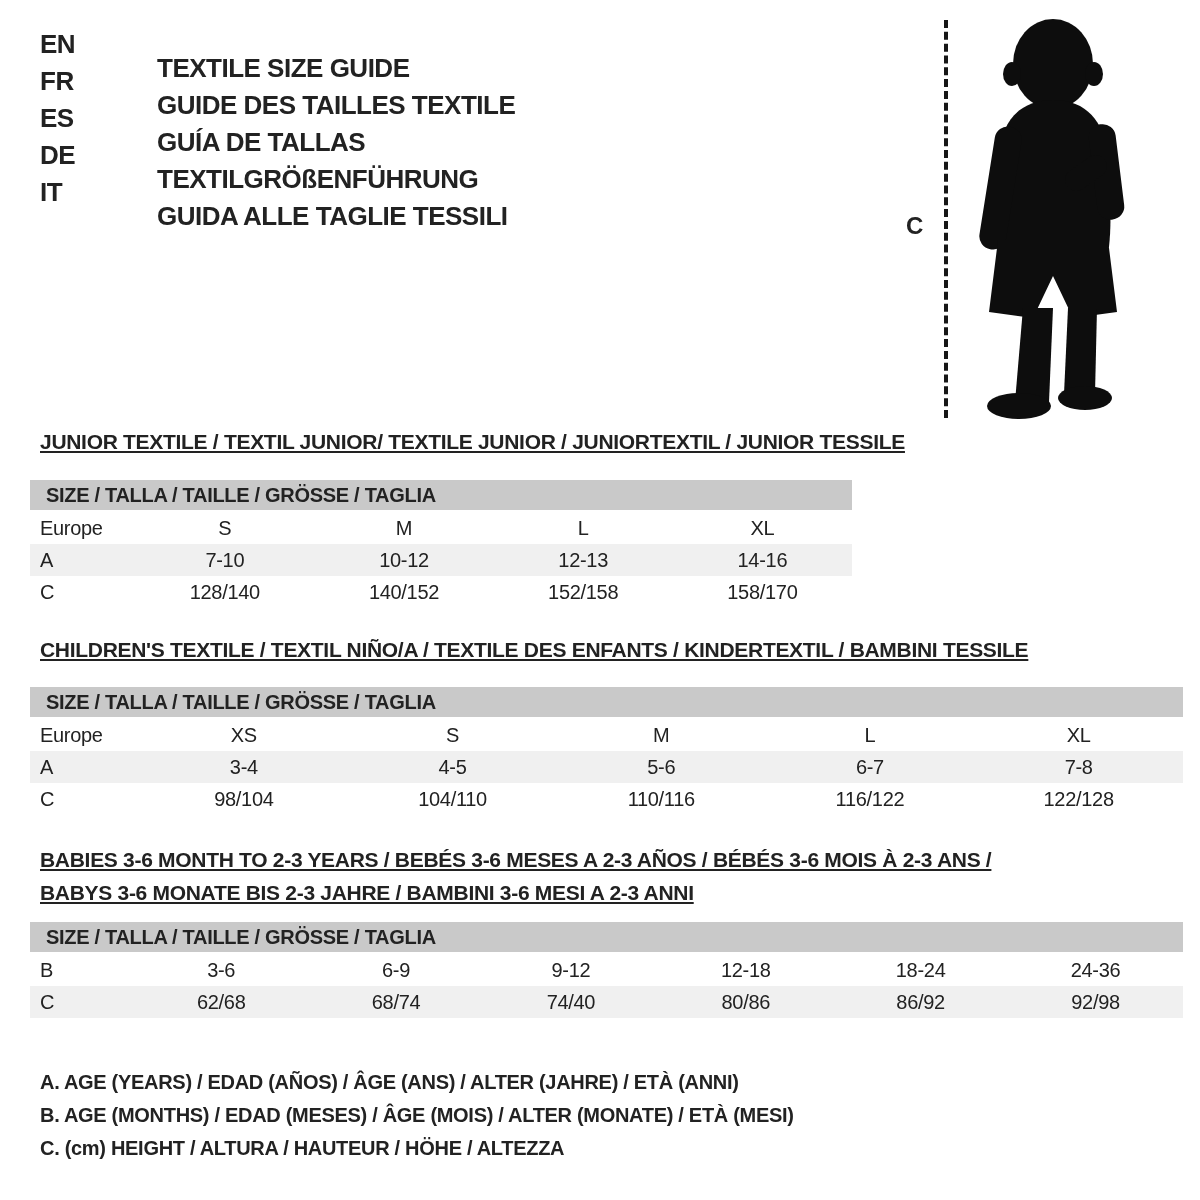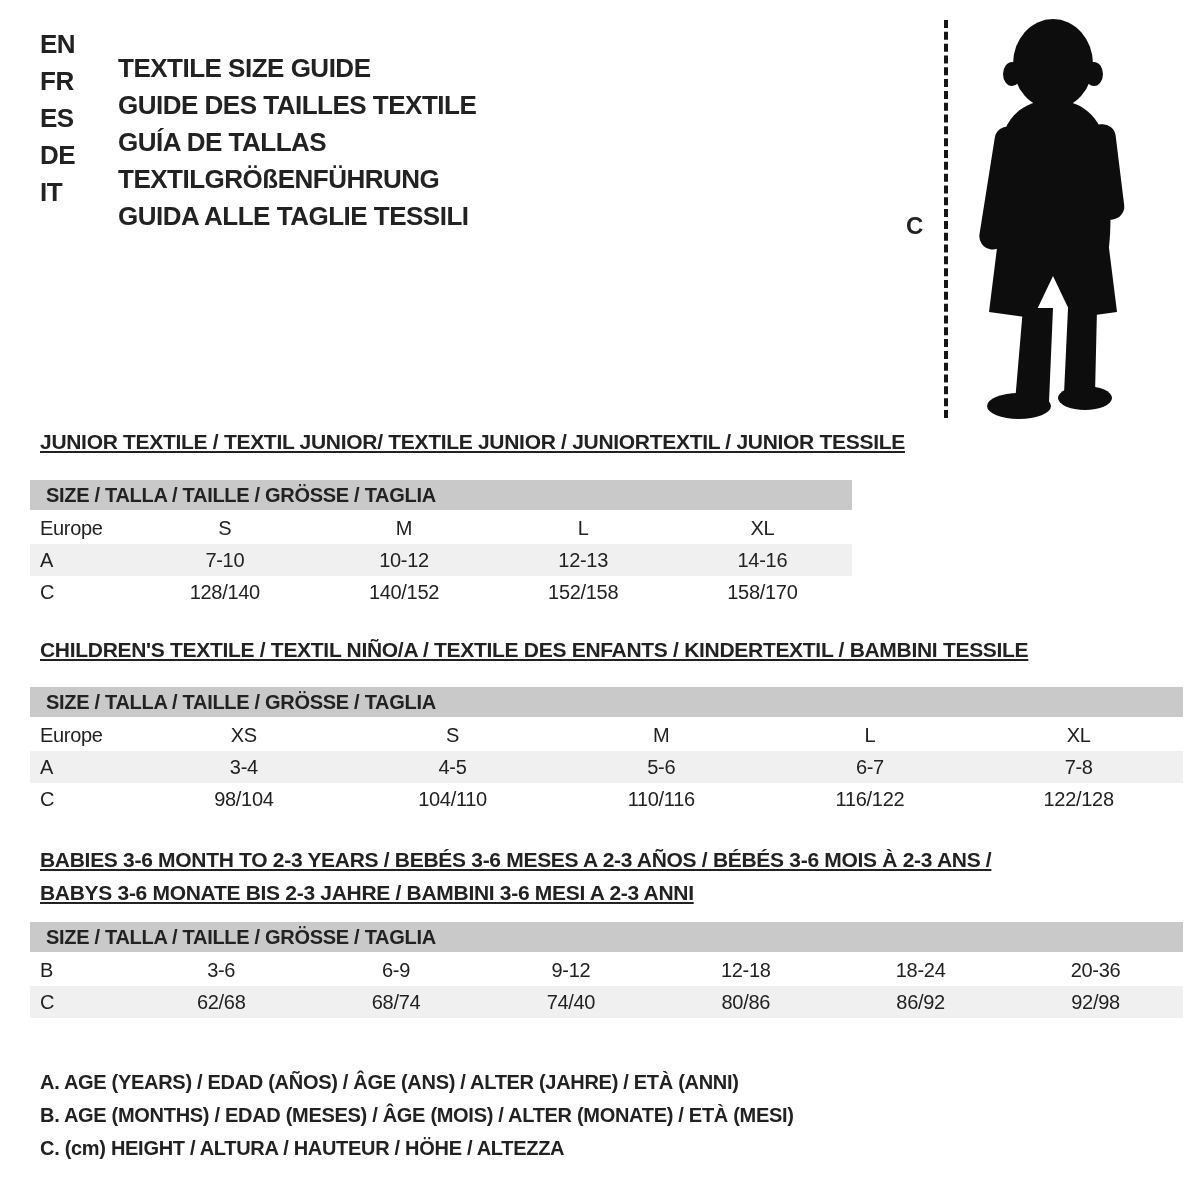--- a/index.html
+++ b/index.html
@@ -11,21 +11,21 @@
   *{margin:0;padding:0;box-sizing:border-box;}
   html,body{background:#ffffff;}
   body{
     width:1200px;height:1200px;position:relative;overflow:hidden;
     font-family:"Liberation Sans", sans-serif;
     color:var(--text);
     -webkit-font-smoothing:antialiased;
   }
   
   .langs{position:absolute;top:26px;left:40px;}
-  .lang-row{display:flex;height:37px;align-items:center;}
+  .lang-row{display:flex;height:37px;align-items:center;gap:39px;}
   .lang-code{
     width:78px;font-size:26px;font-weight:bold;letter-spacing:-0.5px;
   }
   .lang-title{font-size:26px;font-weight:bold;letter-spacing:-0.5px;margin-top:48px;}
   
   .figure{position:absolute;top:12px;left:898px;width:260px;height:412px;}
   .c-label{
     position:absolute;left:8px;top:200px;
     font-size:24px;font-weight:bold;
   }
@@ -209,21 +209,21 @@
         <col>
       </colgroup>
     <tbody>
       <tr>
         <td class="lbl">B</td>
         <td>3-6</td>
         <td>6-9</td>
         <td>9-12</td>
         <td>12-18</td>
         <td>18-24</td>
-        <td>20-36</td>
+        <td>24-36</td>
       </tr>
       <tr>
         <td class="lbl">C</td>
         <td>62/68</td>
         <td>68/74</td>
         <td>74/40</td>
         <td>80/86</td>
         <td>86/92</td>
         <td>92/98</td>
       </tr>

